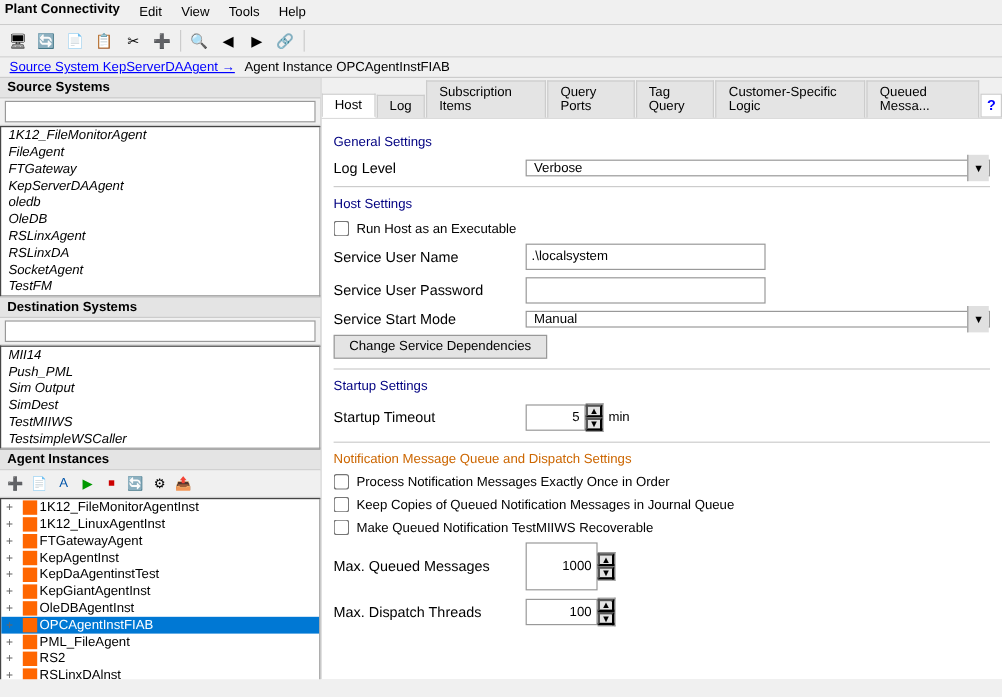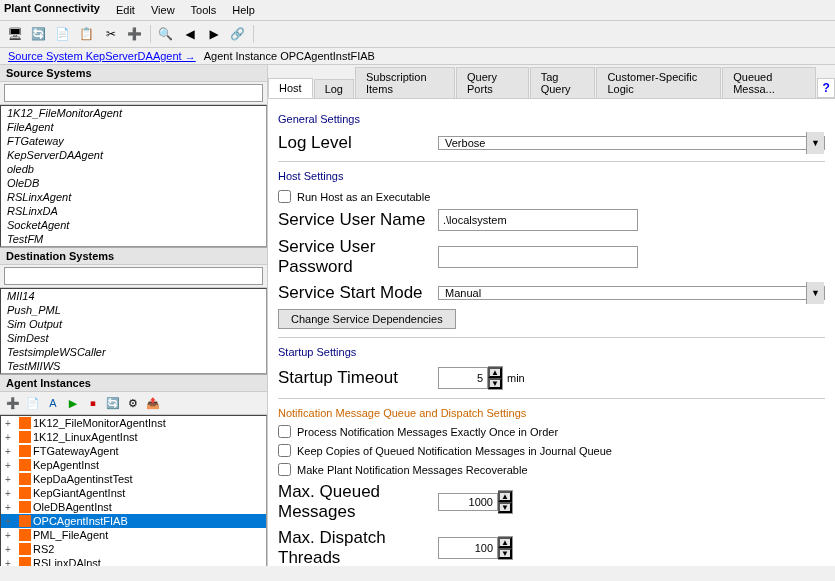--- a/index.html
+++ b/index.html
@@ -51,21 +51,21 @@
     .tab { padding: 3px 10px; border: 1px solid #ccc; border-bottom: none; background: #e4e4e4; cursor: pointer; font-size: 11px; margin-right: 1px; }
     .tab.active { background: #fff; border-bottom: 1px solid #fff; z-index: 1; }
     .tab-help { margin-left: auto; width: 20px; height: 20px; background: #fff; border: 1px solid #ccc; display: flex; align-items: center; justify-content: center; cursor: pointer; font-weight: bold; color: #00f; font-size: 12px; }
     
     
     .tab-content { flex: 1; background: #fff; padding: 10px; overflow-y: auto; }
     
     .section-title { font-size: 11px; color: #000080; font-weight: normal; margin-bottom: 8px; margin-top: 4px; }
     
     .form-row { display: flex; align-items: center; margin-bottom: 6px; }
-    .form-label { width: 160px; font-size: 17px; }
+    .form-label { width: 160px; font-size: 12px; }
     .form-control { flex: 1; }
     
     .dropdown { display: flex; align-items: center; border: 1px solid #999; background: #fff; height: 14px; min-width: 140px; }
     .dropdown-value { flex: 1; padding: 2px 6px; font-size: 11px; }
     .dropdown-arrow { width: 18px; height: 22px; background: #e0e0e0; border-left: 1px solid #999; display: flex; align-items: center; justify-content: center; cursor: pointer; font-size: 9px; }
     
     .checkbox-row { display: flex; align-items: center; gap: 6px; margin-bottom: 6px; }
     .checkbox-row input[type=checkbox] { width: 13px; height: 13px; }
     
     .text-input { border: 1px solid #999; height: 22px; font-size: 11px; padding: 2px 4px; width: 200px; }
@@ -144,22 +144,22 @@
     <div class="panel-section">
       <div class="panel-title">Destination Systems</div>
       <div class="panel-search">
         <input type="text" style="flex: 1 1 0%; height: 18px; border: 1px solid rgb(153, 153, 153); font-size: 10px; padding: 1px 3px; width: 100%;">
       </div>
       <div class="panel-list">
         <div class="panel-list-item">MII14</div>
         <div class="panel-list-item">Push_PML</div>
         <div class="panel-list-item">Sim Output</div>
         <div class="panel-list-item">SimDest</div>
+        <div class="panel-list-item">TestMIIWS</div>
         <div class="panel-list-item">TestsimpleWSCaller</div>
-        <div class="panel-list-item">TestMIIWS</div>
       </div>
     </div>
 
     <div class="agents-section">
       <div class="panel-title">Agent Instances</div>
       <div class="agents-toolbar">
         <button class="agents-toolbar-btn" title="Add">➕</button>
         <button class="agents-toolbar-btn" title="Copy">📄</button>
         <button class="agents-toolbar-btn" title="Rename" style="color:#0055aa;">A</button>
         <button class="agents-toolbar-btn" title="Start" style="color:#009900;">▶</button>
@@ -327,28 +327,28 @@
         <span>Process Notification Messages Exactly Once in Order</span>
       </div>
 
       <div class="checkbox-row">
         <input type="checkbox" style="">
         <span>Keep Copies of Queued Notification Messages in Journal Queue</span>
       </div>
 
       <div class="checkbox-row">
         <input type="checkbox" style="">
-        <span>Make Plant Notification Messages Recoverable</span>
+        <span>Make Queued Notification TestMIIWS Recoverable</span>
       </div>
 
       <div class="form-row">
         <div class="form-label">Max. Queued Messages</div>
         <div class="form-control">
           <div class="spinner-input">
-            <input type="text" style="width: 60px; height: 18px; border: 1px solid rgb(153, 153, 153); text-align: right; font-size: 11px; padding: 2px 4px;" value="1000">
+            <input type="text" style="width: 60px; height: 40px; border: 1px solid rgb(153, 153, 153); text-align: right; font-size: 11px; padding: 2px 4px;" value="1000">
             <div class="spinner-btns">
               <button class="spinner-btn">▲</button>
               <button class="spinner-btn">▼</button>
             </div>
           </div>
         </div>
       </div>
 
       <div class="form-row">
         <div class="form-label">Max. Dispatch Threads</div>

